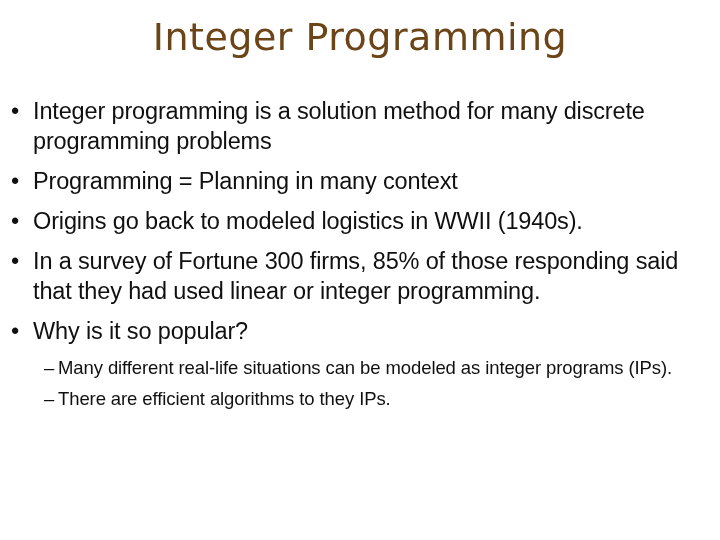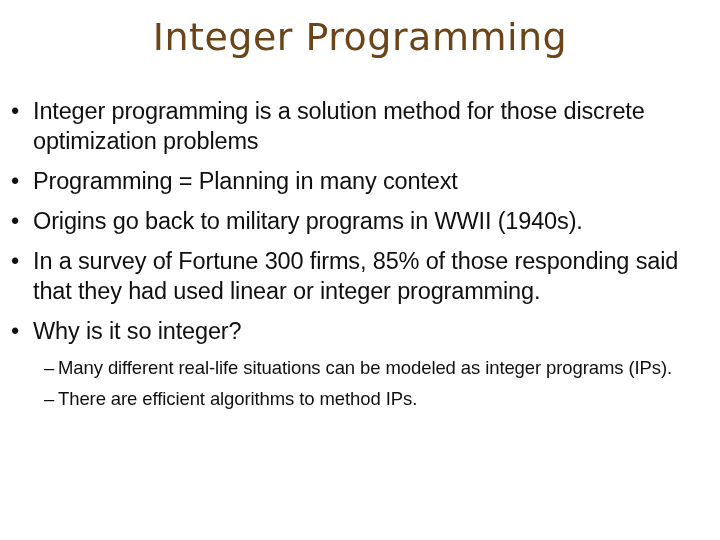--- a/index.html
+++ b/index.html
@@ -117,52 +117,52 @@
 
   <div id="title-area">
     <span id="slide-title">Integer Programming</span>
   </div>
 
   <div id="body-area">
     <ul class="level1">
 
       <li class="bullet1">
         <span class="marker1">•</span>
-        <span class="text1">Integer programming is a solution method for those discrete optimization problems</span>
+        <span class="text1">Integer programming is a solution method for many discrete programming problems</span>
       </li>
 
       <li class="bullet1">
         <span class="marker1">•</span>
         <span class="text1">Programming = Planning in many context</span>
       </li>
 
       <li class="bullet1">
         <span class="marker1">•</span>
-        <span class="text1">Origins go back to military programs in WWII (1940s).</span>
+        <span class="text1">Origins go back to modeled logistics in WWII (1940s).</span>
       </li>
 
       <li class="bullet1">
         <span class="marker1">•</span>
         <span class="text1">In a survey of Fortune 300 firms, 85% of those responding said that they had used linear or integer programming.</span>
       </li>
 
       <li class="bullet1 tight">
         <span class="marker1">•</span>
-        <span class="text1">Why is it so integer?</span>
+        <span class="text1">Why is it so popular?</span>
       </li>
 
     </ul>
 
     <div class="sub-wrap">
       <ul class="level2">
         <li class="bullet2">
           <span class="marker2">–</span>
           <span class="text2">Many different real-life situations can be modeled as integer programs (IPs).</span>
         </li>
         <li class="bullet2">
           <span class="marker2">–</span>
-          <span class="text2">There are efficient algorithms to method IPs.</span>
+          <span class="text2">There are efficient algorithms to they IPs.</span>
         </li>
       </ul>
     </div>
 
   </div>
 </div>
 
 </body></html>

